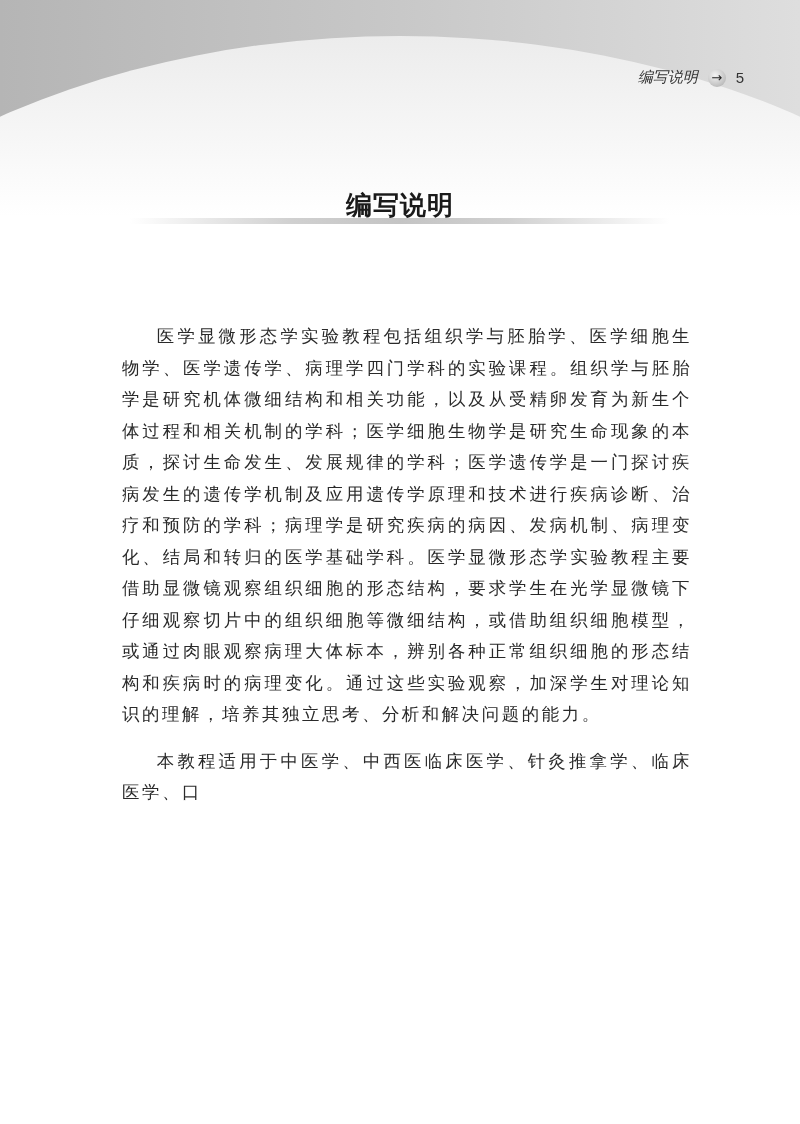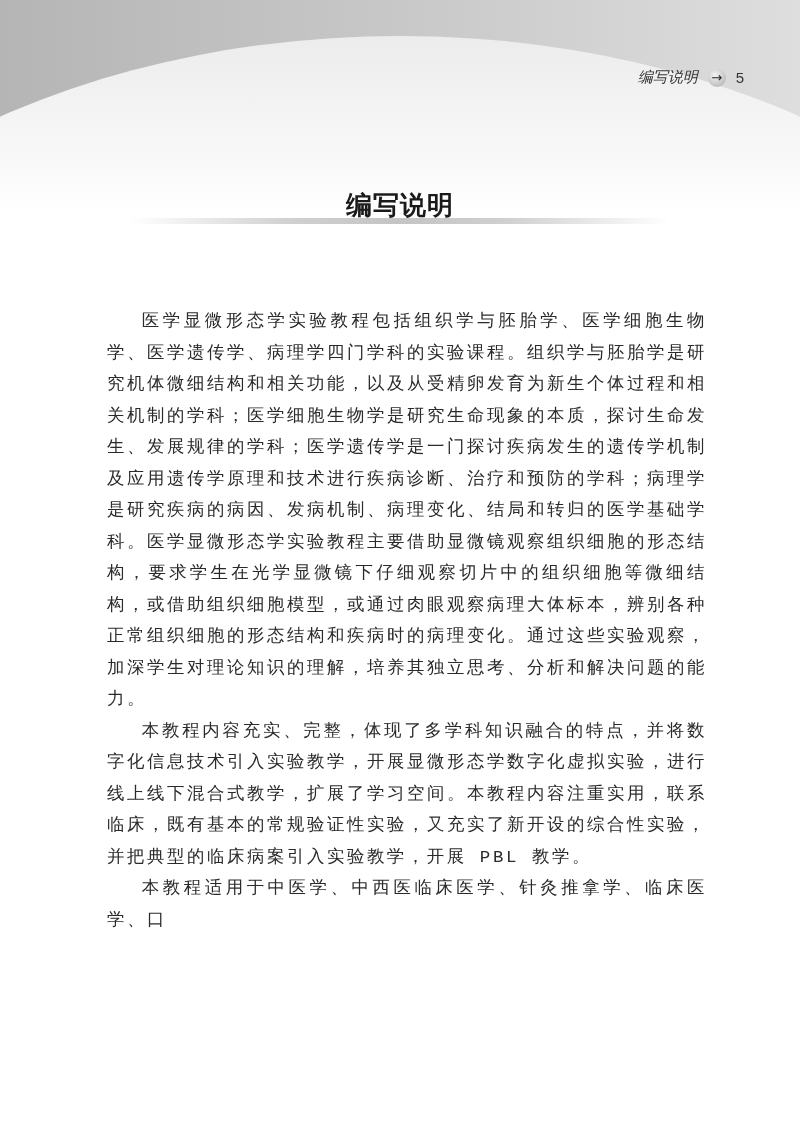--- a/index.html
+++ b/index.html
@@ -41,36 +41,35 @@
   .title-rule {
     position: absolute; left: 130px; top: 30px; width: 540px; height: 6px;
     background: linear-gradient(90deg, rgba(255,255,255,0) 0%, #d0d0d0 30%, #c4c4c4 50%, #d0d0d0 70%, rgba(255,255,255,0) 100%);
     z-index: 1;
   }
   .content {
     position: absolute; left: 107px; top: 306px; width: 600px;
     font-size: 17.4px; line-height: 31.5px; letter-spacing: 2.6px;
     text-align: justify; color: #2a2a2a;
   }
-  .content p { margin: 0; text-indent: 2em; font-family: Liberation Mono, monospace; }
+  .content p { margin: 15px; text-indent: 2em; }
 </style>
 </head>
 <body>
 
 <div class="header-bg"></div>
 <div class="header-curve"></div>
 
 <div class="running-head">
   <span class="running-title">编写说明</span>
   <span class="arrow-icon">→</span>
   <span class="page-num">5</span>
 </div>
 
 <div class="title-wrap">
   <div class="title-rule"></div>
   <span class="title">编写说明</span>
 </div>
 
 <div class="content">
   <p>医学显微形态学实验教程包括组织学与胚胎学、医学细胞生物学、医学遗传学、病理学四门学科的实验课程。组织学与胚胎学是研究机体微细结构和相关功能，以及从受精卵发育为新生个体过程和相关机制的学科；医学细胞生物学是研究生命现象的本质，探讨生命发生、发展规律的学科；医学遗传学是一门探讨疾病发生的遗传学机制及应用遗传学原理和技术进行疾病诊断、治疗和预防的学科；病理学是研究疾病的病因、发病机制、病理变化、结局和转归的医学基础学科。医学显微形态学实验教程主要借助显微镜观察组织细胞的形态结构，要求学生在光学显微镜下仔细观察切片中的组织细胞等微细结构，或借助组织细胞模型，或通过肉眼观察病理大体标本，辨别各种正常组织细胞的形态结构和疾病时的病理变化。通过这些实验观察，加深学生对理论知识的理解，培养其独立思考、分析和解决问题的能力。</p>
-  <p>本教程内容充实、完整，体现了多学科知识融合的特点，并将数字化信息技术引入实验教学，开展显微形态学数字化虚拟实验，进行线上线下混合式教学，扩展了学习空间。本教程内容注重实用，联系临床，既有基本的常规验证性实验，又充实了新开设的综合性实验，并把典型的临床病案引入实验教学，开展 PBL 教学。</p>
   <p>本教程适用于中医学、中西医临床医学、针灸推拿学、临床医学、口</p>
 </div>
 
 </body></html>

